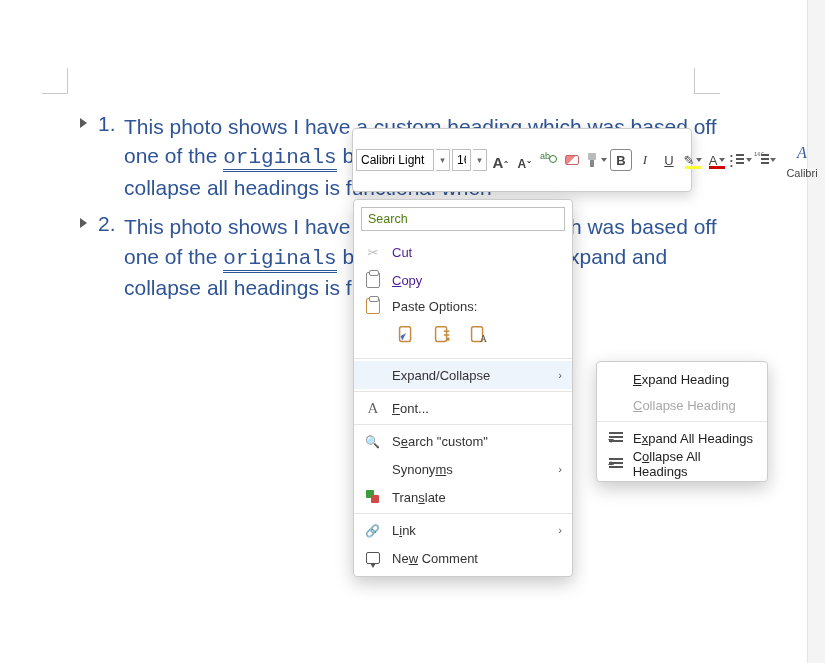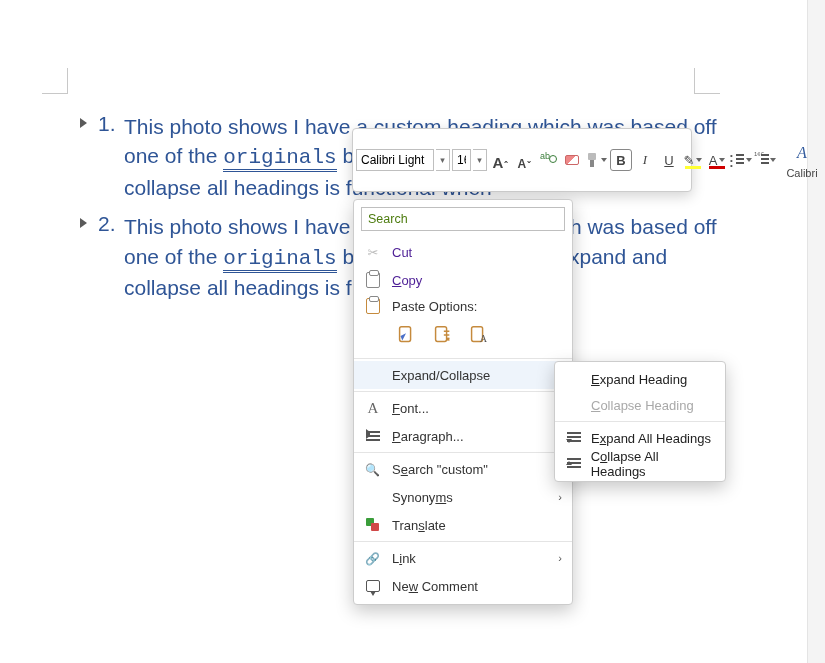--- a/index.html
+++ b/index.html
@@ -209,21 +209,21 @@
     display:flex; align-items:center; justify-content:center;
     cursor:pointer;
   }
   .paste-opt svg { width:22px; height:22px; }
   .cm-sep { height:1px; background:#e4e4e4; margin:2px 0;}
   .mnemonic { text-decoration: underline; }
 
   
   .submenu {
     position:absolute;
-    left:554px; top:361px;
+    left:596px; top:361px;
     width:172px;
     background:#fff;
     border:1px solid #ccc;
     border-radius:4px;
     box-shadow:0 6px 18px rgba(0,0,0,.22);
     padding:4px 0;
   }
   .sm-item {
     height:26px; display:flex; align-items:center; gap:8px;
     padding:0 10px;
@@ -387,26 +387,20 @@
     <span>Expand/Collapse</span>
     <span class="arrow">›</span>
   </div>
   <div class="cm-sep"></div>
   <div class="cm-item">
     <span class="icon">
         <span class="i-font"></span>
       </span>
     <span><span class="mnemonic">F</span>ont...</span>
   </div>
-  <div class="cm-item">
-    <span class="icon">
-        <span class="i-para"></span>
-      </span>
-    <span><span class="mnemonic">P</span>aragraph...</span>
-  </div>
   <div class="cm-sep"></div>
   <div class="cm-item">
     <span class="icon">
         <span class="i-search"></span>
       </span>
     <span>S<span class="mnemonic">e</span>arch "custom"</span>
   </div>
   <div class="cm-item">
     <span class="icon"></span>
     <span>Synony<span class="mnemonic">m</span>s</span>

